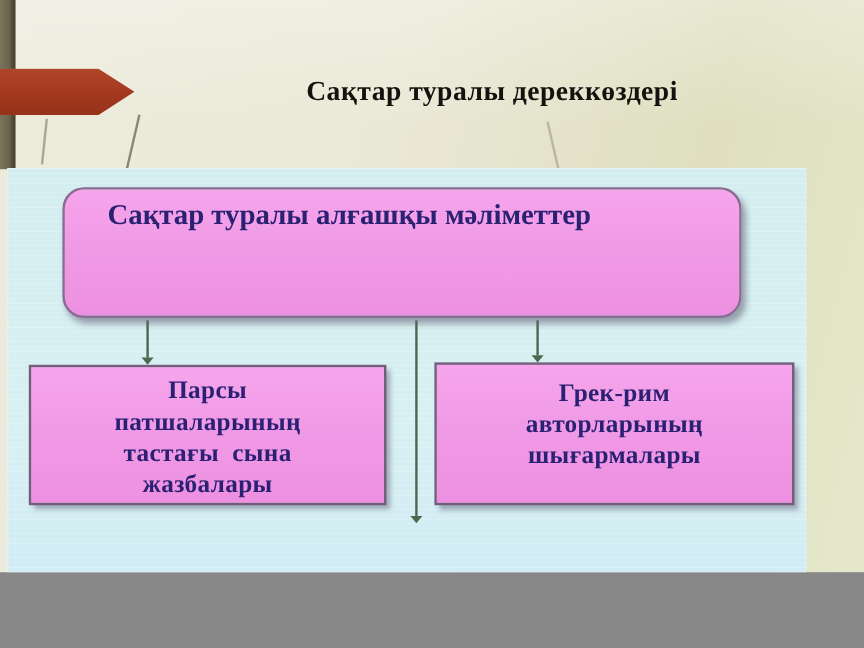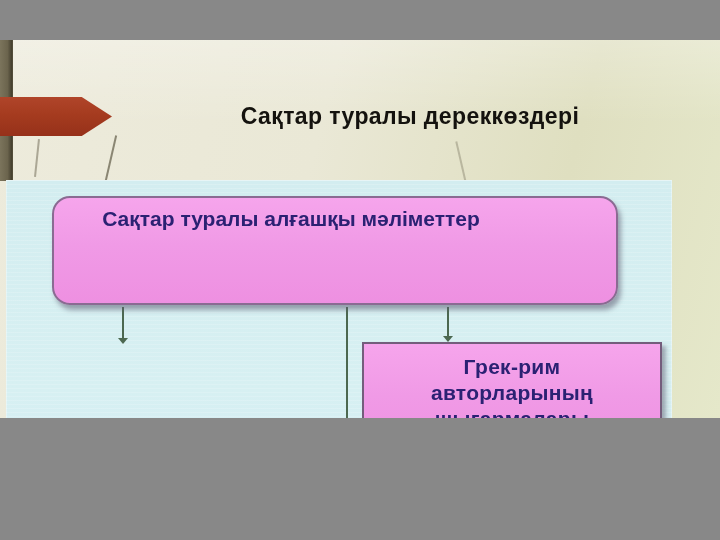--- a/index.html
+++ b/index.html
@@ -1,22 +1,21 @@
 <!DOCTYPE html>
 <html><head>
 <meta charset="utf-8">
 <style>
   html,body{margin:0;padding:0;background:#888;}
   .slide{
-    position:relative;width:720px;height:378px;overflow:hidden;
+    position:relative;width:720px;height:477px;overflow:hidden;
     background:
       linear-gradient(180deg, rgba(255,255,255,.28) 0%, rgba(255,255,255,0) 22%),
       linear-gradient(104deg, #edebdc 0%, #eae8d6 42%, #dfdfc0 74%, #e5e8ca 100%);
-    font-family:Liberation Sans, sans-serif;
-    margin-top:40px;
+    font-family:Liberation Serif, serif;
   }
   
   .bar{position:absolute;left:0;width:13px;
     background:linear-gradient(90deg,#7b745c 0%,#6b644d 58%,#45402f 90%,#5a543f 100%);}
   .bar-top{top:0;height:141px;}
   .bar-bottom{top:521px;height:19px;}
   
   .accent-arrow{position:absolute;left:0;top:57px;width:112px;height:39px;
     background:linear-gradient(180deg,#b0452a 0%,#a53b1f 45%,#96311a 100%);
     clip-path:polygon(0 0,73% 0,100% 50%,73% 100%,0 100%);
@@ -38,21 +37,21 @@
       repeating-linear-gradient(180deg, rgba(255,255,255,.16) 0 1px, rgba(0,0,0,0) 1px 4px),
       linear-gradient(180deg,#d3edf0 0%,#d7f0f2 55%,#cfeaf6 100%);
     box-shadow:inset 0 0 0 1px rgba(255,255,255,.35);}
   
   .node{position:absolute;box-sizing:border-box;
     background:linear-gradient(180deg,#f6a5ec 0%,#f09ae6 45%,#ee90e1 100%);
     border:2px solid #745d7c;color:#2b2173;font-weight:bold;text-align:center;}
   .node .lbl{white-space:pre-wrap;display:block;}
   .node-root{left:52px;top:156px;width:566px;height:109px;border-radius:18px;
     border-color:#8a6b92;box-shadow:3px 5px 5px rgba(95,95,115,.55);
-    font-size:21px;padding:9px 106px 0 18px;}
+    font-size:24px;padding:9px 106px 0 18px;}
   .node-root .lbl{white-space:nowrap;}
   .node-left{left:24px;top:304px;width:298px;height:117px;
     box-shadow:4px 4px 4px rgba(100,100,118,.5);
     font-size:21px;line-height:26px;letter-spacing:.3px;padding-top:6px;}
   .node-right{left:362px;top:302px;width:300px;height:119px;
     box-shadow:4px 4px 4px rgba(100,100,118,.5);
     font-size:21px;line-height:26px;letter-spacing:.3px;padding-top:10px;}
   .node-leaf{left:216px;top:437px;width:269px;height:76px;
     box-shadow:3px 4px 4px rgba(100,100,118,.5);
     font-size:21px;line-height:26px;letter-spacing:.3px;padding-top:7px;}
@@ -91,20 +90,26 @@
   <div class="vline c2"></div>
   <div class="vline c3"></div>
   <div class="ahead a1"></div>
   <div class="ahead a2"></div>
   <div class="ahead a3"></div>
 
   <div class="node node-root">
     <span class="lbl">Сақтар туралы алғашқы мәліметтер</span>
   </div>
 
+  <div class="node node-left">
+    <span class="lbl">Парсы
+патшаларының
+тастағы  сына
+жазбалары</span>
+  </div>
 
   <div class="node node-right">
     <span class="lbl">Грек-рим
 авторларының
 шығармалары</span>
   </div>
 
 
 </div>
 

